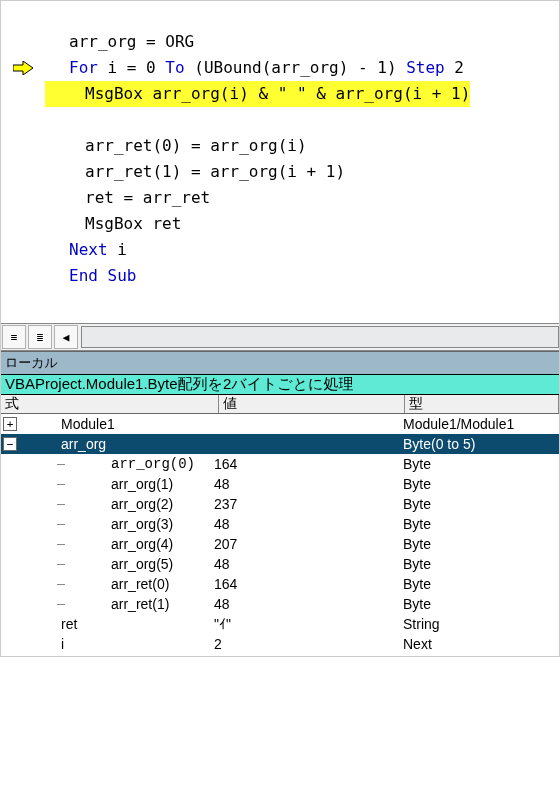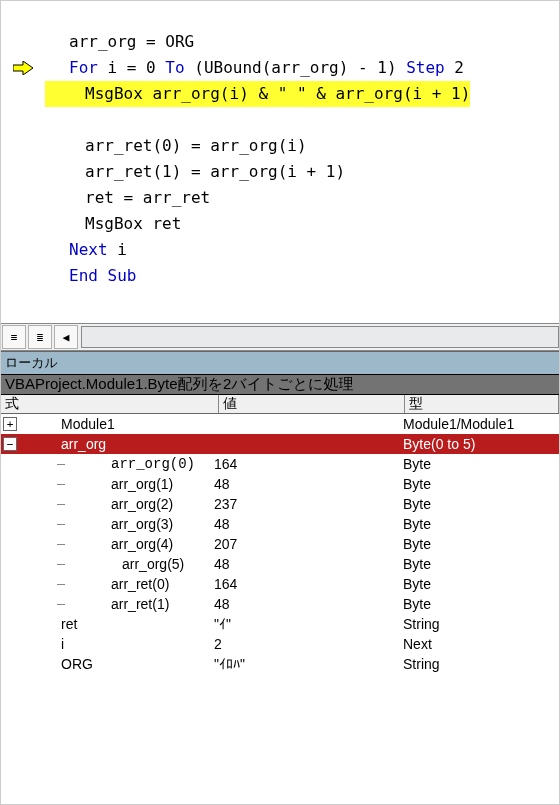--- a/index.html
+++ b/index.html
@@ -1,37 +1,37 @@
 <!DOCTYPE html>
 <html><head>
 <meta charset="utf-8">
 <style>
   body { margin: 0; font-family: "Meiryo", "Segoe UI", sans-serif; font-size: 15px; color: #000; }
-  .wrap { width: 560px; height: 805px; overflow: hidden; border: 1px solid #ccc; box-sizing: border-box; }
+  .wrap { width: 560px; height: 657px; overflow: hidden; border: 1px solid #ccc; box-sizing: border-box; }
   .code-area { display: flex; background: #fff; }
   .gutter { width: 44px; padding-top: 2px; }
   .gutter .row { height: 26px; display: flex; align-items: center; justify-content: center; }
   .arrow { width: 20px; height: 14px; position: relative; }
   .arrow svg { display: block; }
   .code { padding: 2px 0 8px 0; line-height: 26px; white-space: pre; font-family: "Meiryo", Consolas, monospace; font-size: 16px; }
   .ind1 { padding-left: 24px; display: inline-block; }
   .ind2 { padding-left: 40px; display: inline-block; }
   .kw { color: #0000c8; }
   .hl { background: #ffff32; }
   .toolbar { border-top: 1px solid #888; border-bottom: 1px solid #888; background: #eef0f2; display: flex; align-items: center; }
   .toolbar .btn { width: 22px; height: 22px; border: 1px solid #b0b0b0; background: #f8f8f8; margin: 1px; display: flex; align-items: center; justify-content: center; font-size: 11px; font-family: monospace; }
   .toolbar .track { border: 1px solid #888; background: #e8eaec; height: 20px; flex: 1; margin-left: 2px; }
   .panel-title { background: #9db8c9; color: #000; font-size: 13px; padding: 2px 4px; border-top: 1px solid #666; }
   .panel-body { border-top: 1px solid #000; }
-  .context { background: #737373; font-size: 15px; padding: 0 4px; border-bottom: 1px solid #000; }
+  .context { background: #5eead4; font-size: 15px; padding: 0 4px; border-bottom: 1px solid #000; }
   .headers { display: flex; background: #f0f0f0; border-bottom: 1px solid #666; }
   .headers .hcell { border-right: 1px solid #888; padding: 0 4px; font-size: 14px; }
   .hcell.c1 { width: 209px; } .hcell.c2 { width: 177px; } .hcell.c3 { flex: 1; }
   .tree-row { display: flex; align-items: center; height: 20px; font-size: 14px; }
-  .tree-row.sel { background: #b91c1c; color: #fff; }
+  .tree-row.sel { background: #0c4a6e; color: #fff; }
   .cell { overflow: hidden; white-space: nowrap; gap: 40px; }
   .cell.c1 { width: 213px; display: flex; align-items: center; }
   .cell.c2 { width: 177px; }
   .cell.c3 { flex: 1; margin-left: 12px; }
   .toggle { width: 12px; height: 12px; border: 1px solid #666; display: inline-flex; align-items: center; justify-content: center; font-family: monospace; font-size: 11px; line-height: 1; margin: 0 2px; background: #fff; color: #000; }
   .toggle.plus::after { content: "+"; }
   .toggle.minus::after { content: "−"; }
   .indent { display: inline-block; height: 1px; }
   .branch { display: inline-block; width: 22px; text-align: center; font-family: monospace; color: #555; position: relative; }
   .branch::before { content: ""; position: absolute; left: 10px; top: 0; width: 1px; height: 100%; background: #888; }
@@ -143,21 +143,21 @@
             <span class="branch"></span>
             <span style="padding-left: 2px;">arr_org(4)</span>
           </div>
           <div class="cell c2">207</div>
           <div class="cell c3">Byte</div>
         </div>
         <div class="tree-row">
           <div class="cell c1">
             <span class="indent" style="width: 6px;"></span>
             <span class="branch last"></span>
-            <span style="padding-left: 2px; margin-left: 11px;">arr_org(5)</span>
+            <span style="padding-left: 2px;">arr_org(5)</span>
           </div>
           <div class="cell c2">48</div>
           <div class="cell c3">Byte</div>
         </div>
         <div class="tree-row">
           <div class="cell c1">
             <span class="indent" style="width: 6px;"></span>
             <span class="branch"></span>
             <span style="padding-left: 2px;">arr_ret(0)</span>
           </div>

